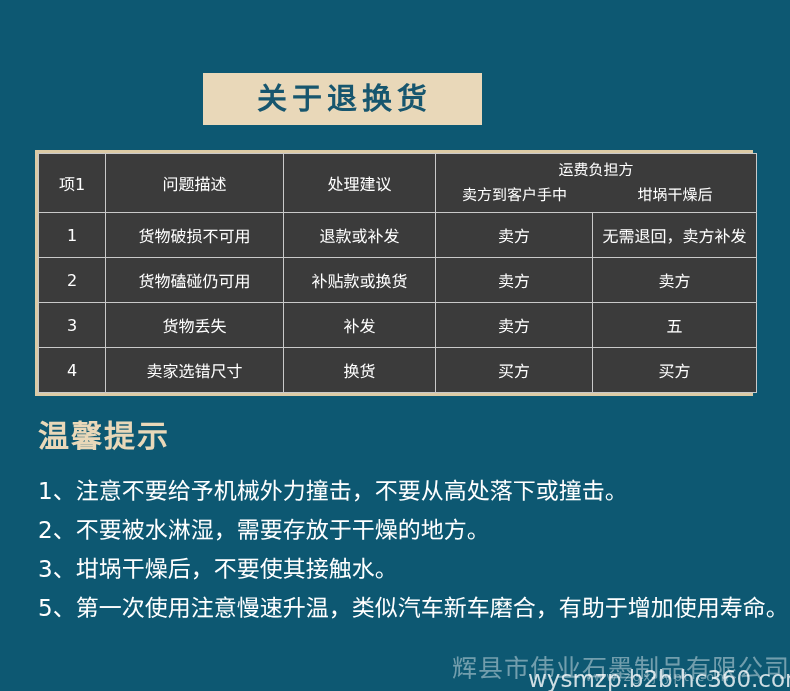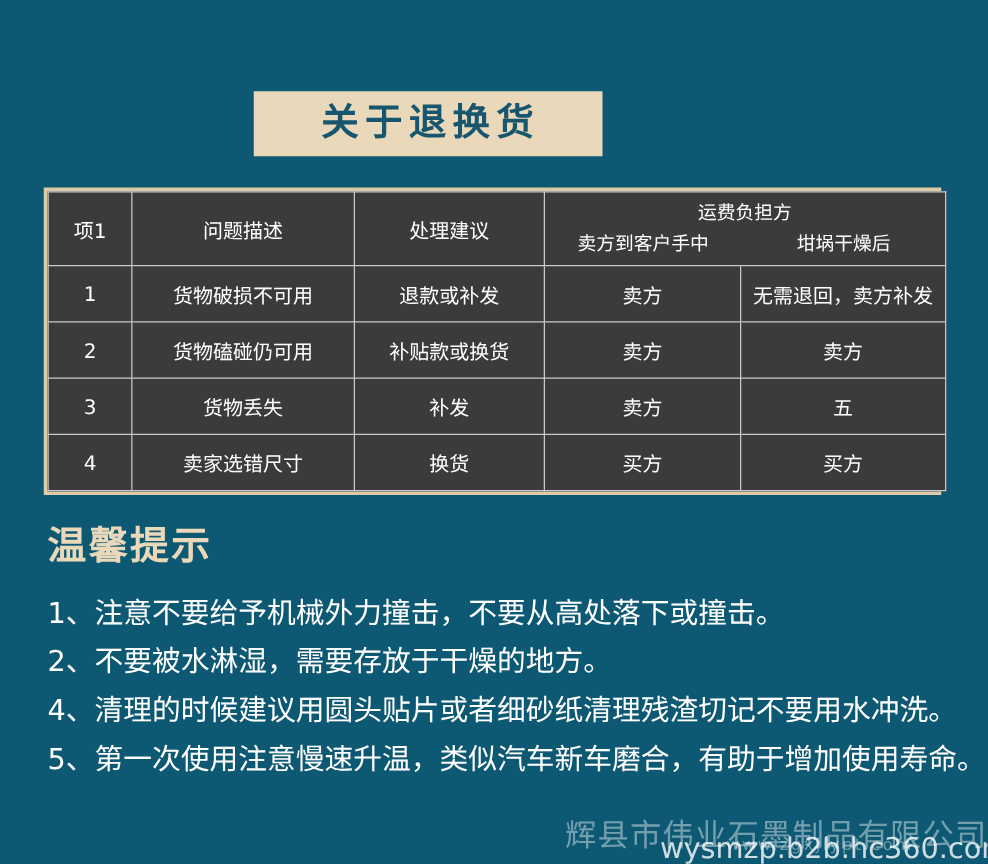--- a/index.html
+++ b/index.html
@@ -212,19 +212,19 @@
         <td>买方</td>
       </tr>
     </tbody>
   </table>
 </div>
 
 <div class="tips-heading">温馨提示</div>
 <div class="tips-list">
   <div class="tip-line">1、注意不要给予机械外力撞击，不要从高处落下或撞击。</div>
   <div class="tip-line">2、不要被水淋湿，需要存放于干燥的地方。</div>
-  <div class="tip-line">4、清理的时候建议用圆头贴片或者细砂纸清理残渣切记不要用水冲洗。</div>
+  <div class="tip-line">3、坩埚干燥后，不要使其接触水。</div>
   <div class="tip-line">5、第一次使用注意慢速升温，类似汽车新车磨合，有助于增加使用寿命。</div>
 </div>
 
 <div class="wm-company">辉县市伟业石墨制品有限公司</div>
 <div class="wm-site1">www.zgxjlypt.com</div>
 <div class="wm-site2">wysmzp.b2b.hc360.com</div>
 
 </body></html>

